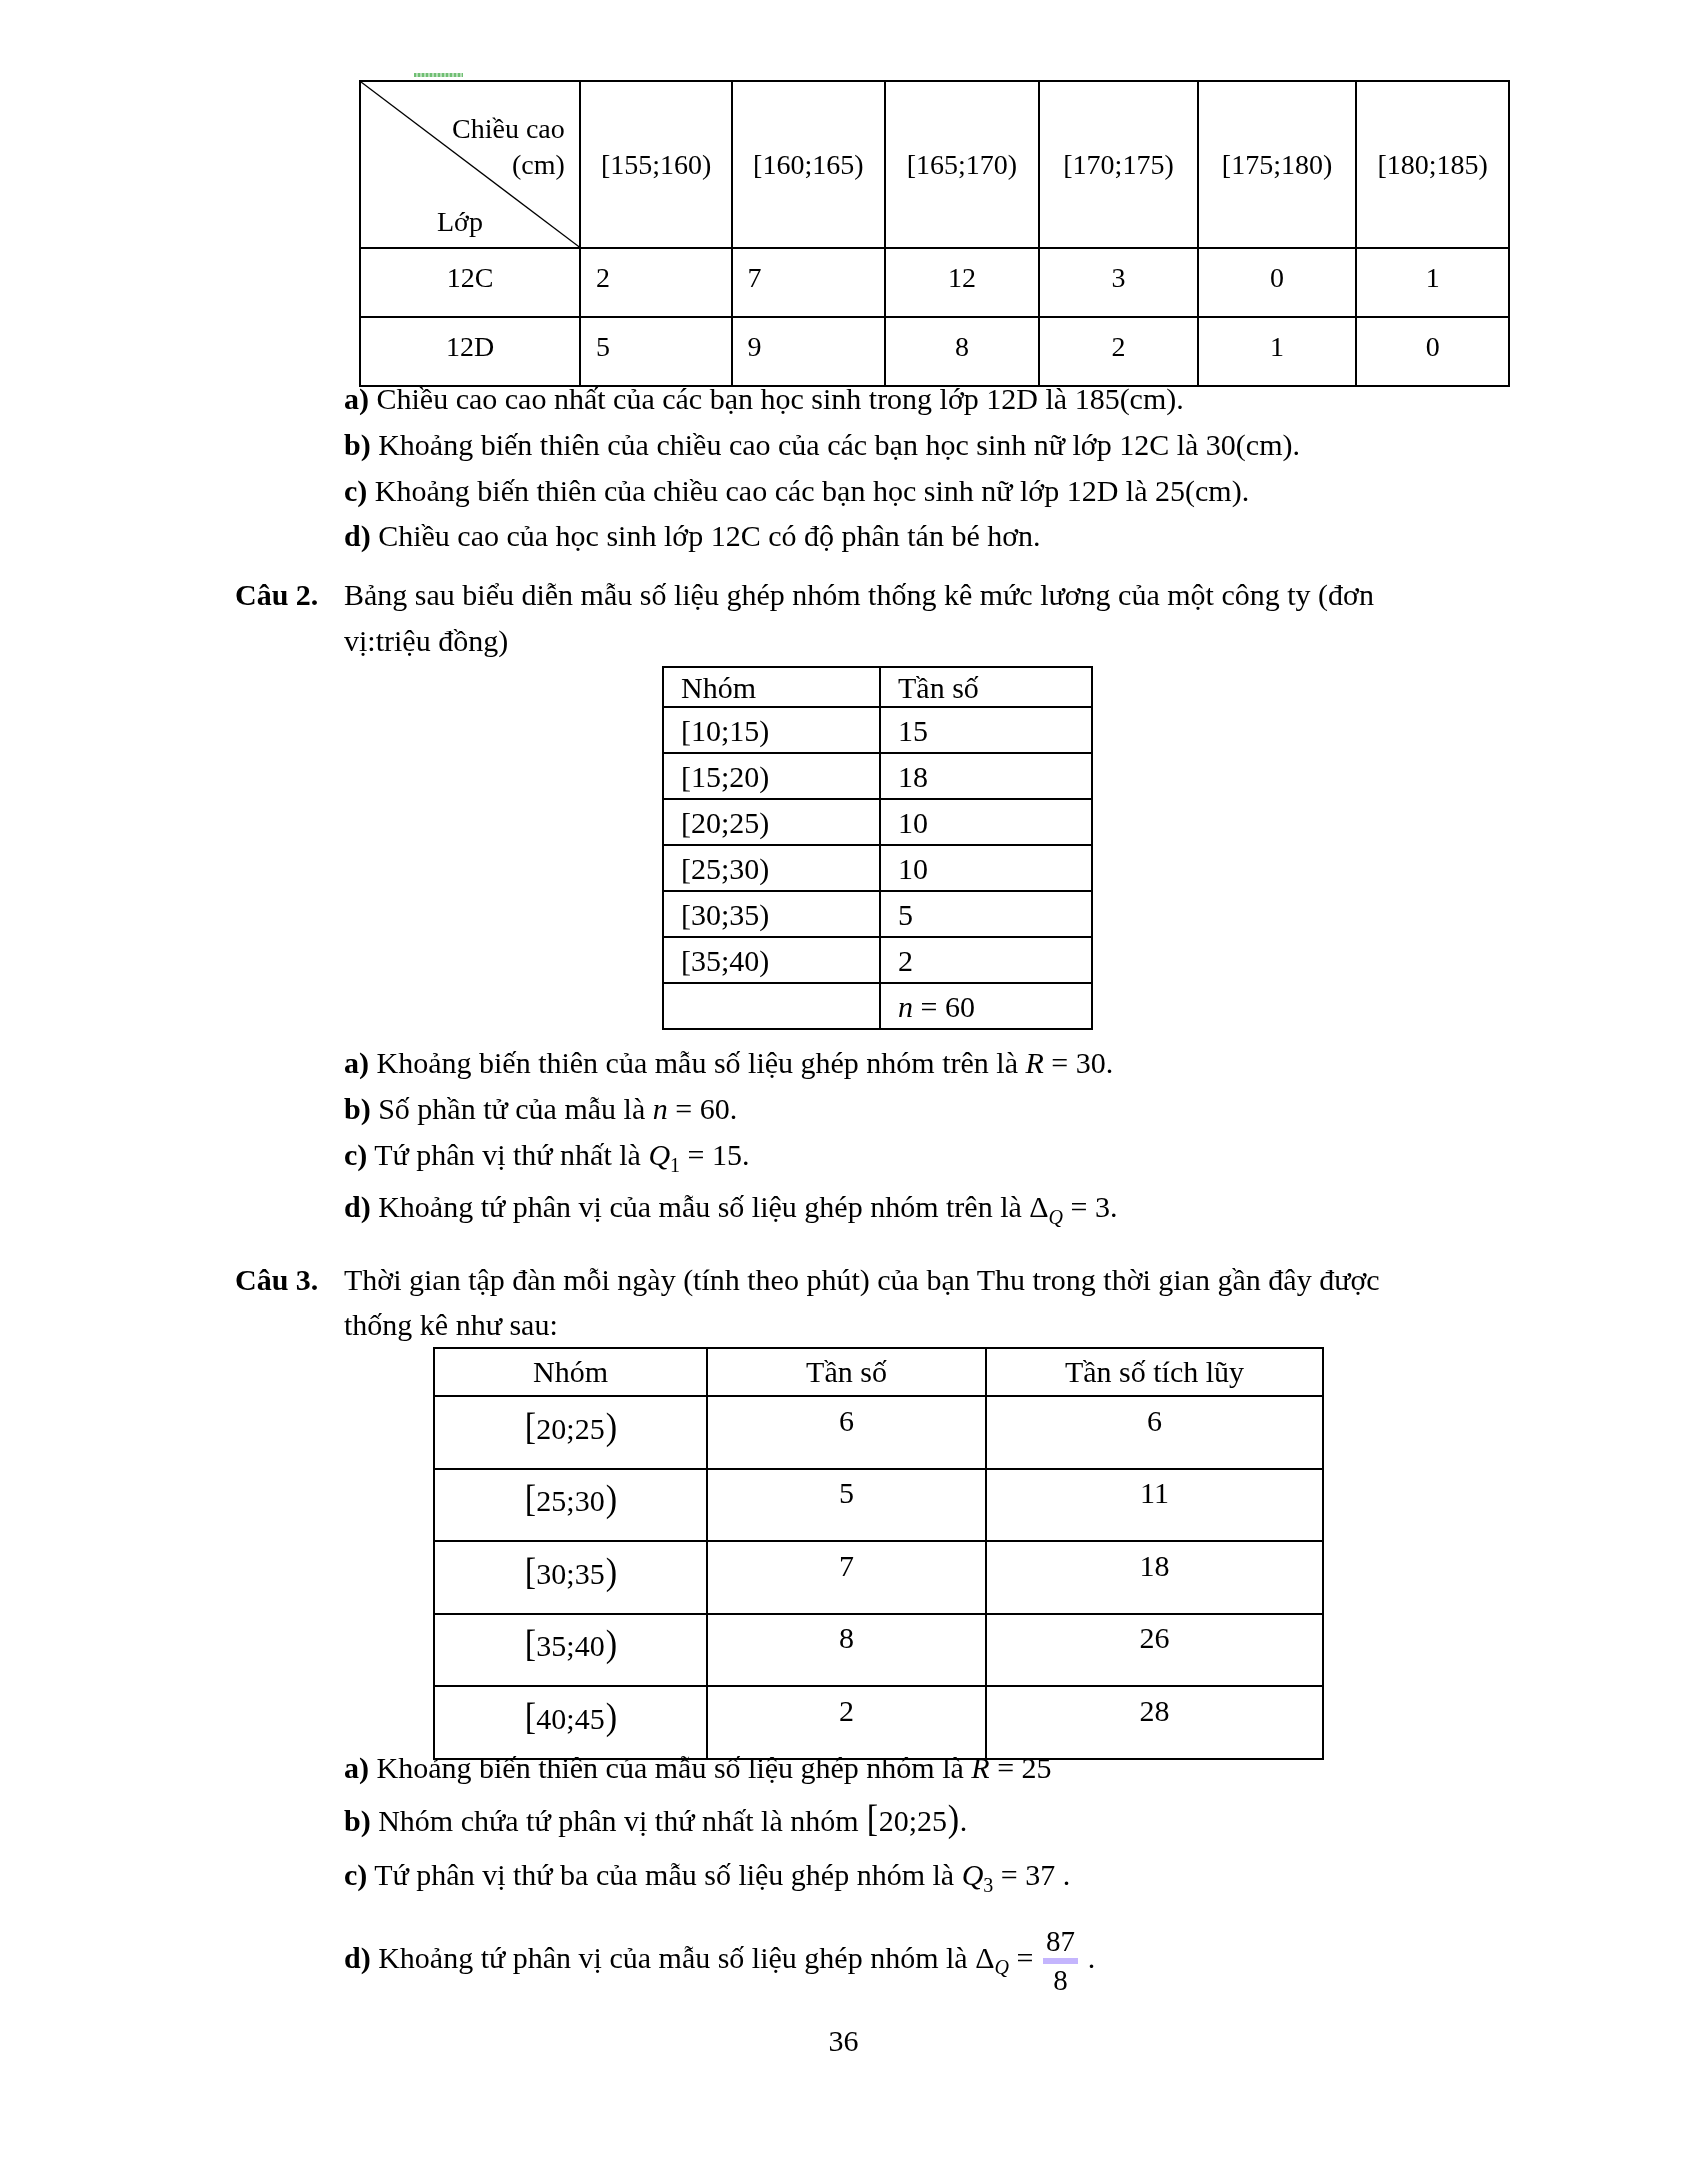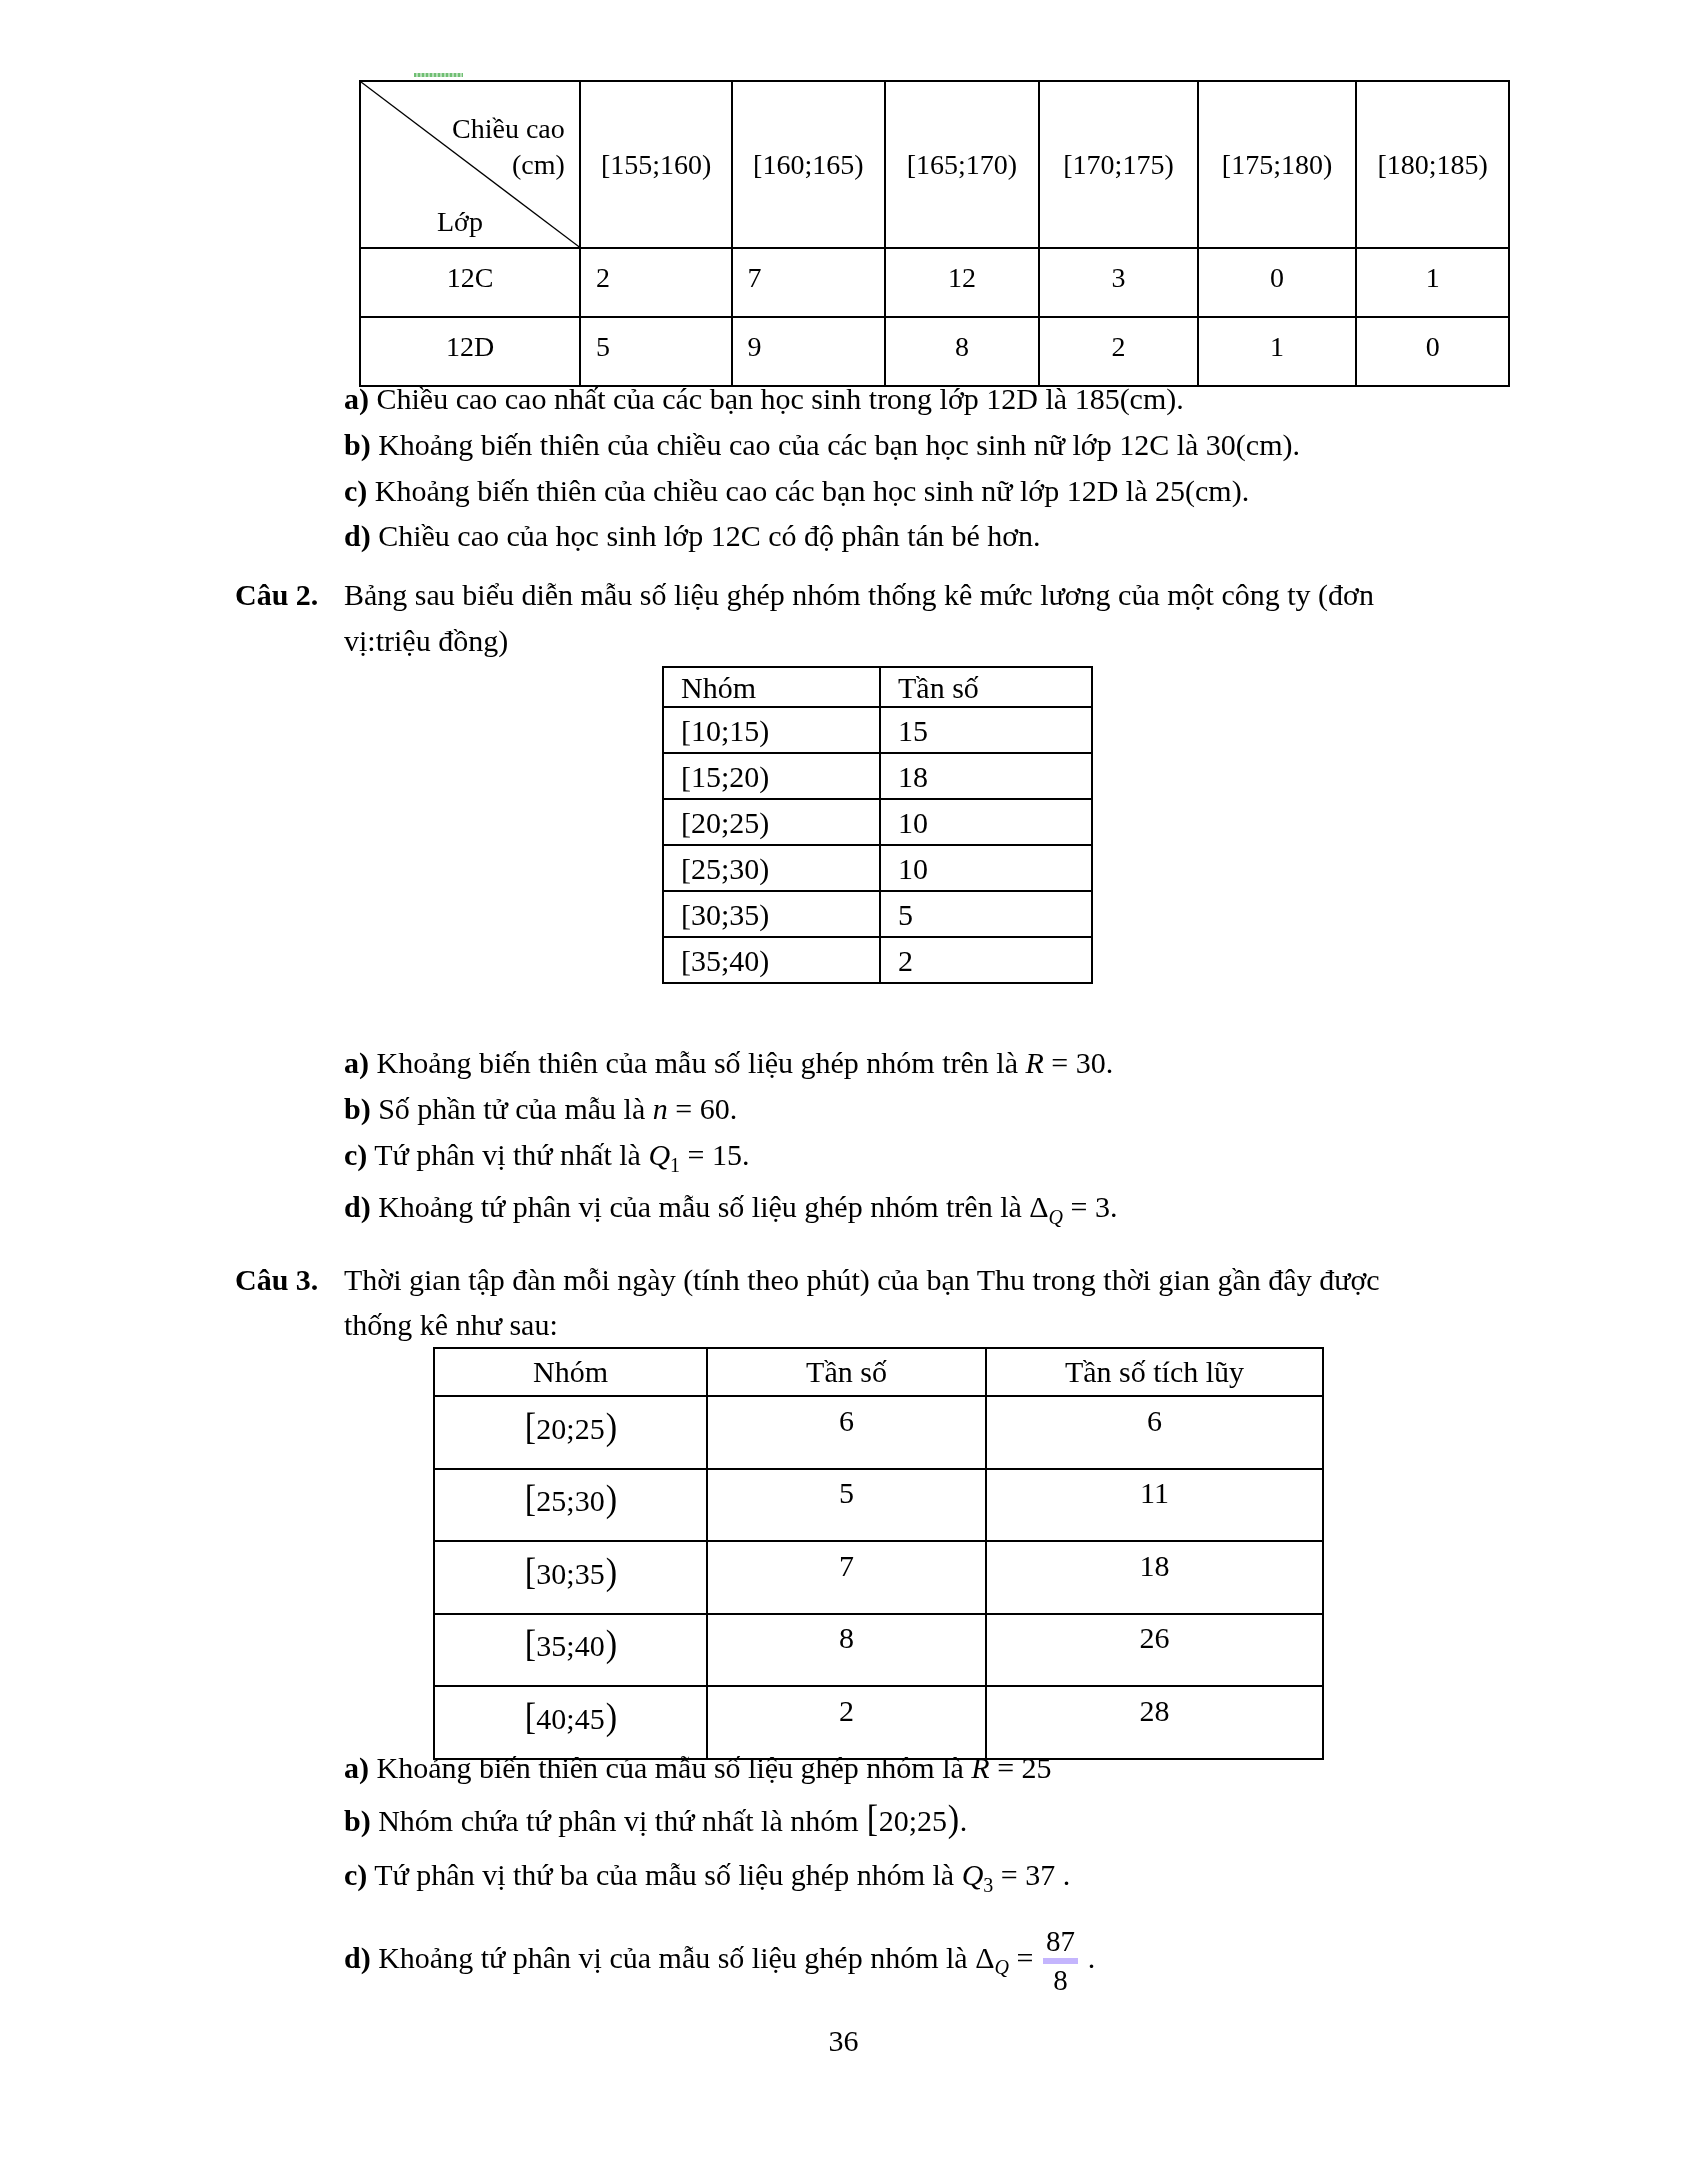--- a/index.html
+++ b/index.html
@@ -133,20 +133,24 @@
     <td>10</td>
   </tr>
   <tr>
     <td class="c0">[30;35)</td>
     <td>5</td>
   </tr>
   <tr>
     <td class="c0">[35;40)</td>
     <td>2</td>
   </tr>
+  <tr>
+    <td class="c0"></td>
+    <td><span class="i">n</span><span> = 60</span></td>
+  </tr>
 </tbody>
   </table>
 
 <div class="line" style="left:344px; top:1044px;">
   <span class="b">a)</span>
   <span>Khoảng biến thiên của mẫu số liệu ghép nhóm trên là </span><span class="i">R</span><span> = 30</span><span>.</span>
 </div>
 <div class="line" style="left:344px; top:1090px;">
   <span class="b">b)</span>
   <span>Số phần tử của mẫu là </span><span class="i">n</span><span> = 60</span><span>.</span>

